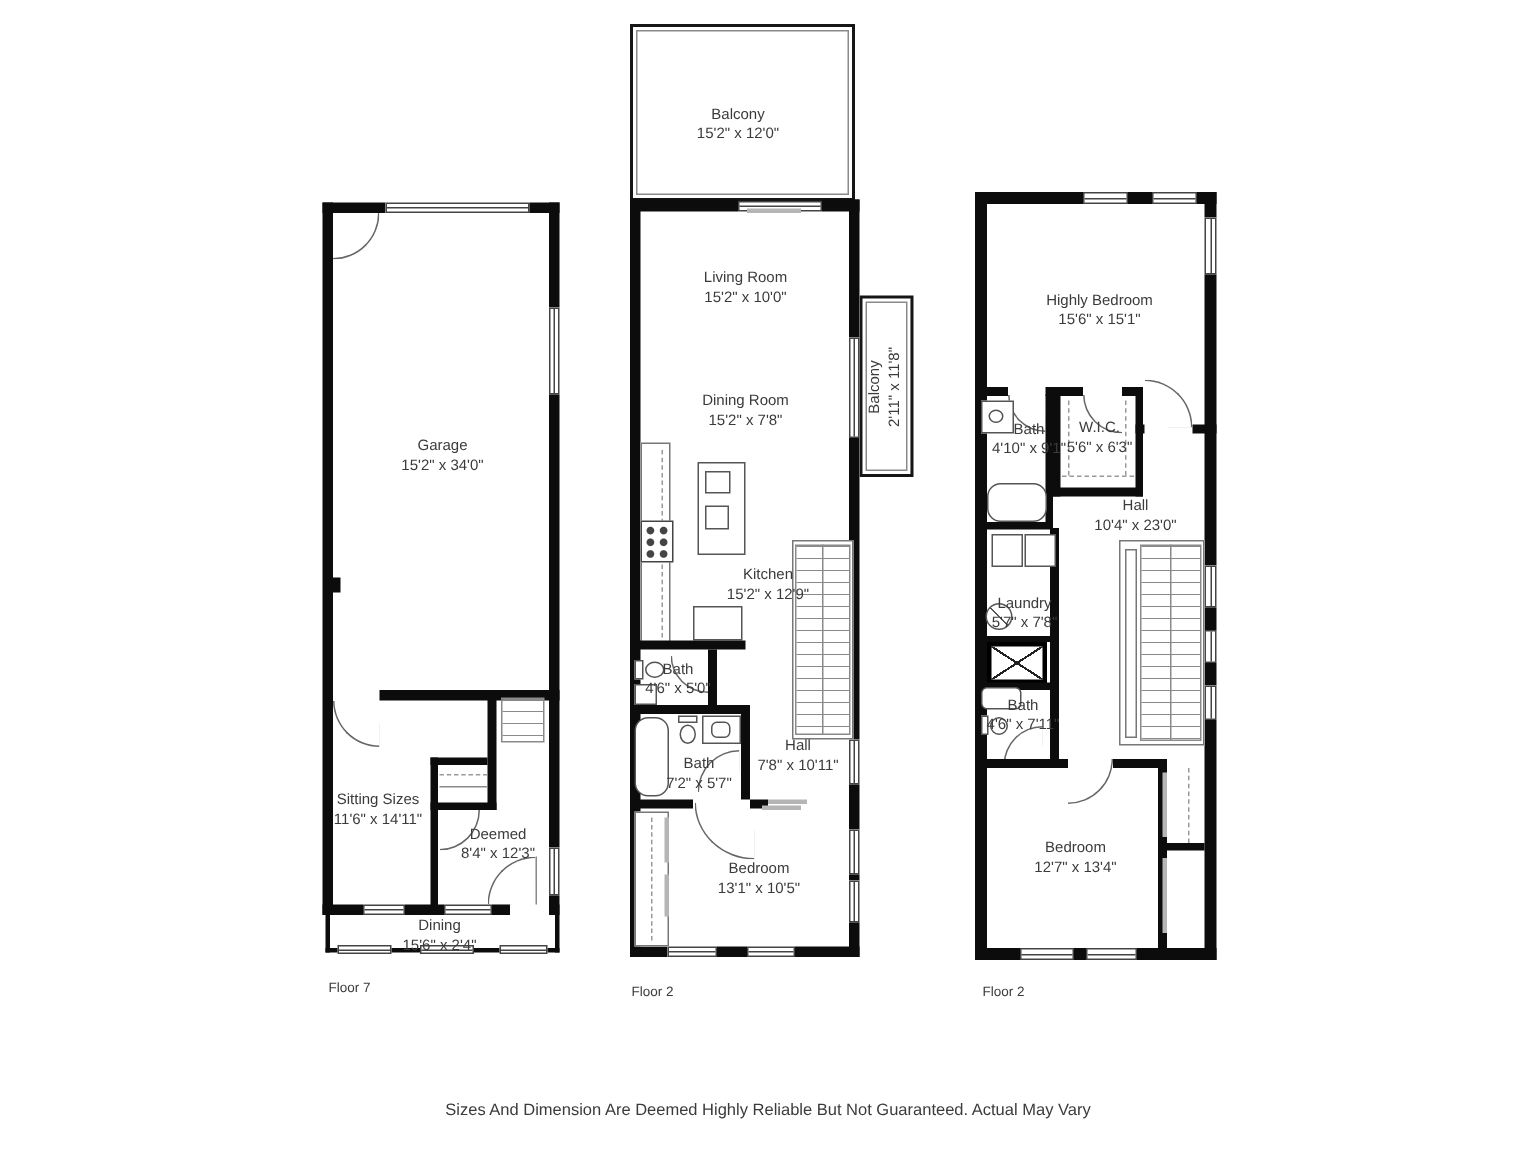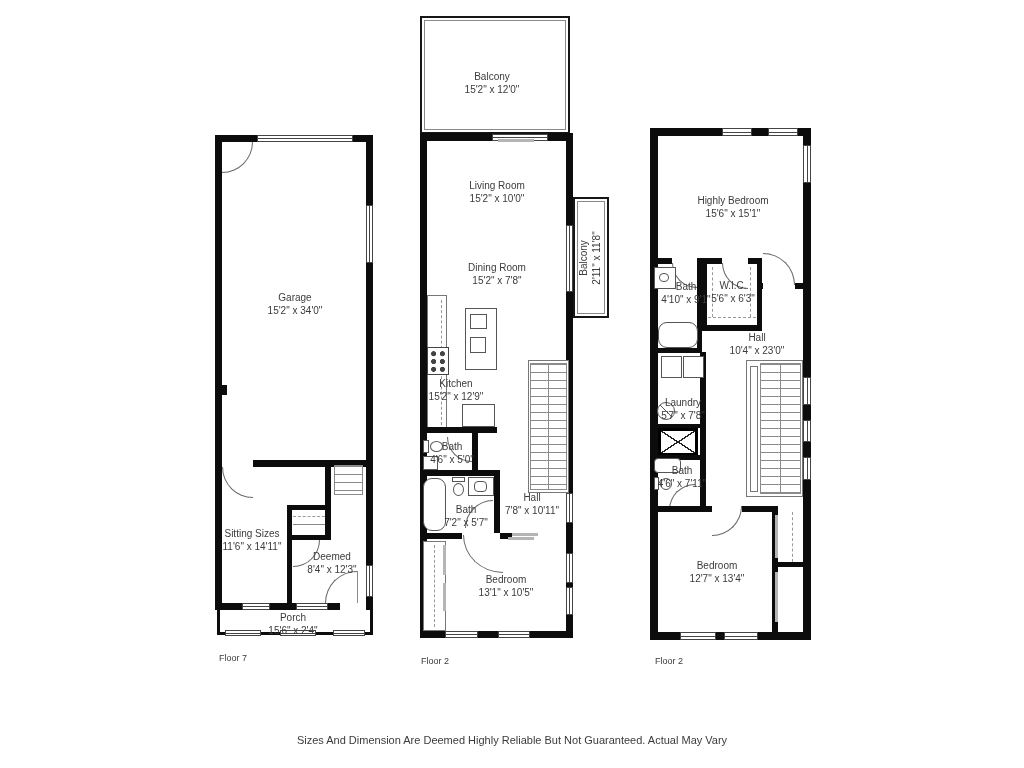--- a/index.html
+++ b/index.html
@@ -93,21 +93,21 @@
     </div>
     <div class="lbl" style="left:252px;top:540px">
       <div>Sitting Sizes</div>
       <div>11'6" x 14'11"</div>
     </div>
     <div class="lbl" style="left:332px;top:563px">
       <div>Deemed</div>
       <div>8'4" x 12'3"</div>
     </div>
     <div class="lbl" style="left:293px;top:624px">
-      <div>Porch</div>
+      <div>Dining</div>
       <div>15'6" x 2'4"</div>
     </div>
     <div class="cap" style="left:219px;top:653px">Floor 7</div>
   </section>
 
   <section>
     <i class="balc" style="left:420px;top:16px;width:150px;height:118px"></i>
     <i class="w" style="left:420px;top:133px;width:7px;height:505px"></i>
     <i class="w" style="left:420px;top:133px;width:72px;height:8px"></i>
     <i class="winH" style="left:492px;top:134px;width:56px;height:7px"></i>
@@ -175,21 +175,21 @@
       <div>15'2" x 10'0"</div>
     </div>
     <div class="lbl" style="left:497px;top:274px">
       <div>Dining Room</div>
       <div>15'2" x 7'8"</div>
     </div>
     <div class="lbl rot" style="left:590px;top:258px">
       <div>Balcony</div>
       <div>2'11" x 11'8"</div>
     </div>
-    <div class="lbl" style="left:456px;top:390px">
+    <div class="lbl" style="left:512px;top:390px">
       <div>Kitchen</div>
       <div>15'2" x 12'9"</div>
     </div>
     <div class="lbl" style="left:452px;top:453px">
       <div>Bath</div>
       <div>4'6" x 5'0"</div>
     </div>
     <div class="lbl" style="left:466px;top:516px">
       <div>Bath</div>
       <div>7'2" x 5'7"</div>

